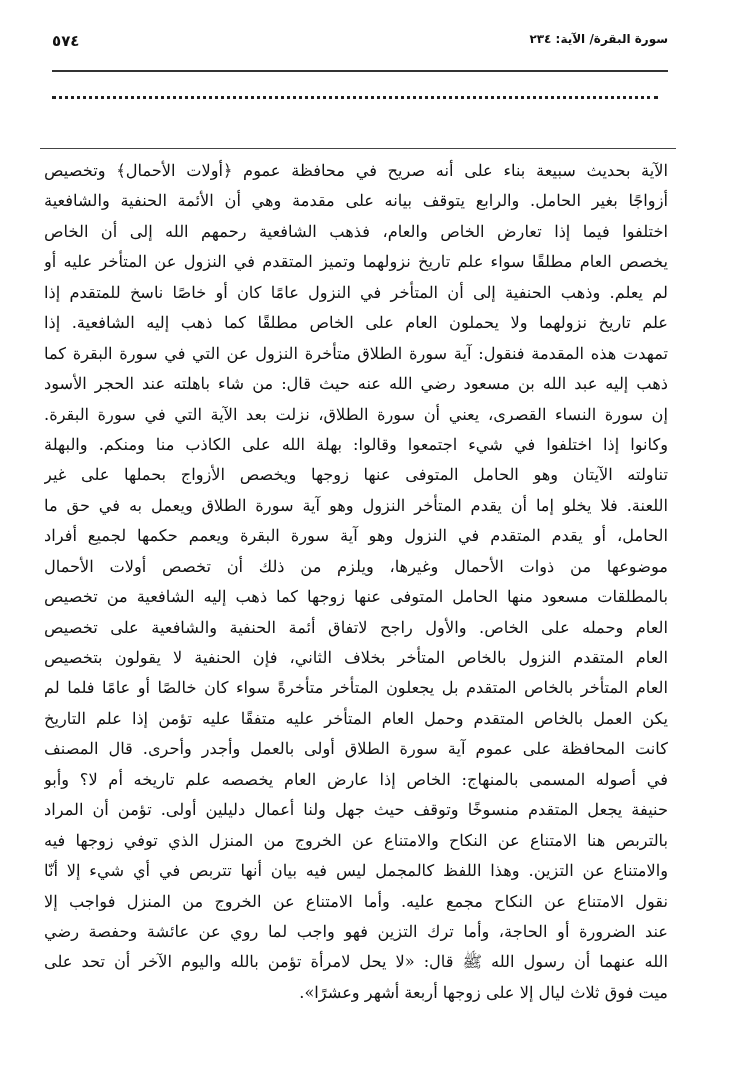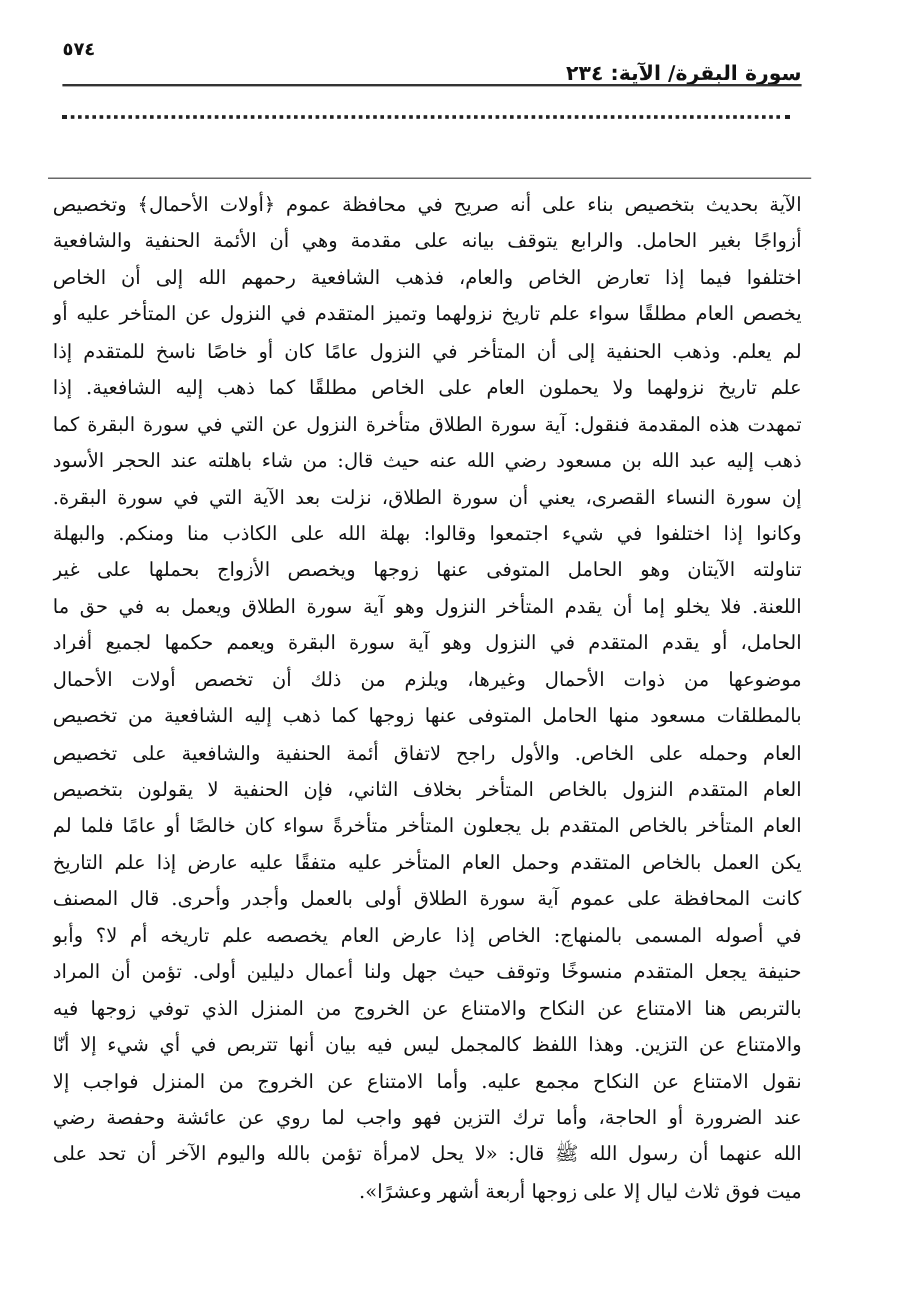--- a/index.html
+++ b/index.html
@@ -34,23 +34,22 @@
     }
     .page-number {
       font-family: "DejaVu Sans", "Liberation Sans", sans-serif;
       font-weight: bold;
       font-size: 15px;
       direction: rtl;
     }
     .running-title {
       font-family: "DejaVu Sans", "Liberation Sans", sans-serif;
       font-weight: bold;
-      font-size: 17px;
+      font-size: 12px;
       direction: rtl;
-      margin-top: 20px;
     }
     .head-rule {
       position: absolute;
       left: 52px;
       width: 616px;
       top: 70px;
       height: 0;
       border-top: 2px solid #333333;
     }
     .dotted-line {
@@ -99,39 +98,39 @@
   <div class="running-head">
     <span class="page-number">٥٧٤</span>
     <span class="running-title">سورة البقرة/ الآية: ٢٣٤</span>
   </div>
 
   <div class="head-rule"></div>
   <div class="dotted-line"></div>
   <div class="body-rule"></div>
 
   <div class="body-text">
-    <span class="line">الآية بحديث بتخصيص بناء على أنه صريح في محافظة عموم ﴿أولات الأحمال﴾ وتخصيص</span>
+    <span class="line">الآية بحديث سبيعة بناء على أنه صريح في محافظة عموم ﴿أولات الأحمال﴾ وتخصيص</span>
     <span class="line">أزواجًا بغير الحامل. والرابع يتوقف بيانه على مقدمة وهي أن الأئمة الحنفية والشافعية</span>
     <span class="line">اختلفوا فيما إذا تعارض الخاص والعام، فذهب الشافعية رحمهم الله إلى أن الخاص</span>
     <span class="line">يخصص العام مطلقًا سواء علم تاريخ نزولهما وتميز المتقدم في النزول عن المتأخر عليه أو</span>
     <span class="line">لم يعلم. وذهب الحنفية إلى أن المتأخر في النزول عامًا كان أو خاصًا ناسخ للمتقدم إذا</span>
     <span class="line">علم تاريخ نزولهما ولا يحملون العام على الخاص مطلقًا كما ذهب إليه الشافعية. إذا</span>
     <span class="line">تمهدت هذه المقدمة فنقول: آية سورة الطلاق متأخرة النزول عن التي في سورة البقرة كما</span>
     <span class="line">ذهب إليه عبد الله بن مسعود رضي الله عنه حيث قال: من شاء باهلته عند الحجر الأسود</span>
     <span class="line">إن سورة النساء القصرى، يعني أن سورة الطلاق، نزلت بعد الآية التي في سورة البقرة.</span>
     <span class="line">وكانوا إذا اختلفوا في شيء اجتمعوا وقالوا: بهلة الله على الكاذب منا ومنكم. والبهلة</span>
     <span class="line">تناولته الآيتان وهو الحامل المتوفى عنها زوجها ويخصص الأزواج بحملها على غير</span>
     <span class="line">اللعنة. فلا يخلو إما أن يقدم المتأخر النزول وهو آية سورة الطلاق ويعمل به في حق ما</span>
     <span class="line">الحامل، أو يقدم المتقدم في النزول وهو آية سورة البقرة ويعمم حكمها لجميع أفراد</span>
     <span class="line">موضوعها من ذوات الأحمال وغيرها، ويلزم من ذلك أن تخصص أولات الأحمال</span>
     <span class="line">بالمطلقات مسعود منها الحامل المتوفى عنها زوجها كما ذهب إليه الشافعية من تخصيص</span>
     <span class="line">العام وحمله على الخاص. والأول راجح لاتفاق أئمة الحنفية والشافعية على تخصيص</span>
     <span class="line">العام المتقدم النزول بالخاص المتأخر بخلاف الثاني، فإن الحنفية لا يقولون بتخصيص</span>
     <span class="line">العام المتأخر بالخاص المتقدم بل يجعلون المتأخر متأخرةً سواء كان خالصًا أو عامًا فلما لم</span>
-    <span class="line">يكن العمل بالخاص المتقدم وحمل العام المتأخر عليه متفقًا عليه عارض إذا علم التاريخ</span>
+    <span class="line">يكن العمل بالخاص المتقدم وحمل العام المتأخر عليه متفقًا عليه تؤمن إذا علم التاريخ</span>
     <span class="line">كانت المحافظة على عموم آية سورة الطلاق أولى بالعمل وأجدر وأحرى. قال المصنف</span>
     <span class="line">في أصوله المسمى بالمنهاج: الخاص إذا عارض العام يخصصه علم تاريخه أم لا؟ وأبو</span>
     <span class="line">حنيفة يجعل المتقدم منسوخًا وتوقف حيث جهل ولنا أعمال دليلين أولى. تؤمن أن المراد</span>
     <span class="line">بالتربص هنا الامتناع عن النكاح والامتناع عن الخروج من المنزل الذي توفي زوجها فيه</span>
     <span class="line">والامتناع عن التزين. وهذا اللفظ كالمجمل ليس فيه بيان أنها تتربص في أي شيء إلا أنّا</span>
     <span class="line">نقول الامتناع عن النكاح مجمع عليه. وأما الامتناع عن الخروج من المنزل فواجب إلا</span>
     <span class="line">عند الضرورة أو الحاجة، وأما ترك التزين فهو واجب لما روي عن عائشة وحفصة رضي</span>
     <span class="line">الله عنهما أن رسول الله ﷺ قال: «لا يحل لامرأة تؤمن بالله واليوم الآخر أن تحد على</span>
     <span class="line last">ميت فوق ثلاث ليال إلا على زوجها أربعة أشهر وعشرًا».</span>
   </div>

